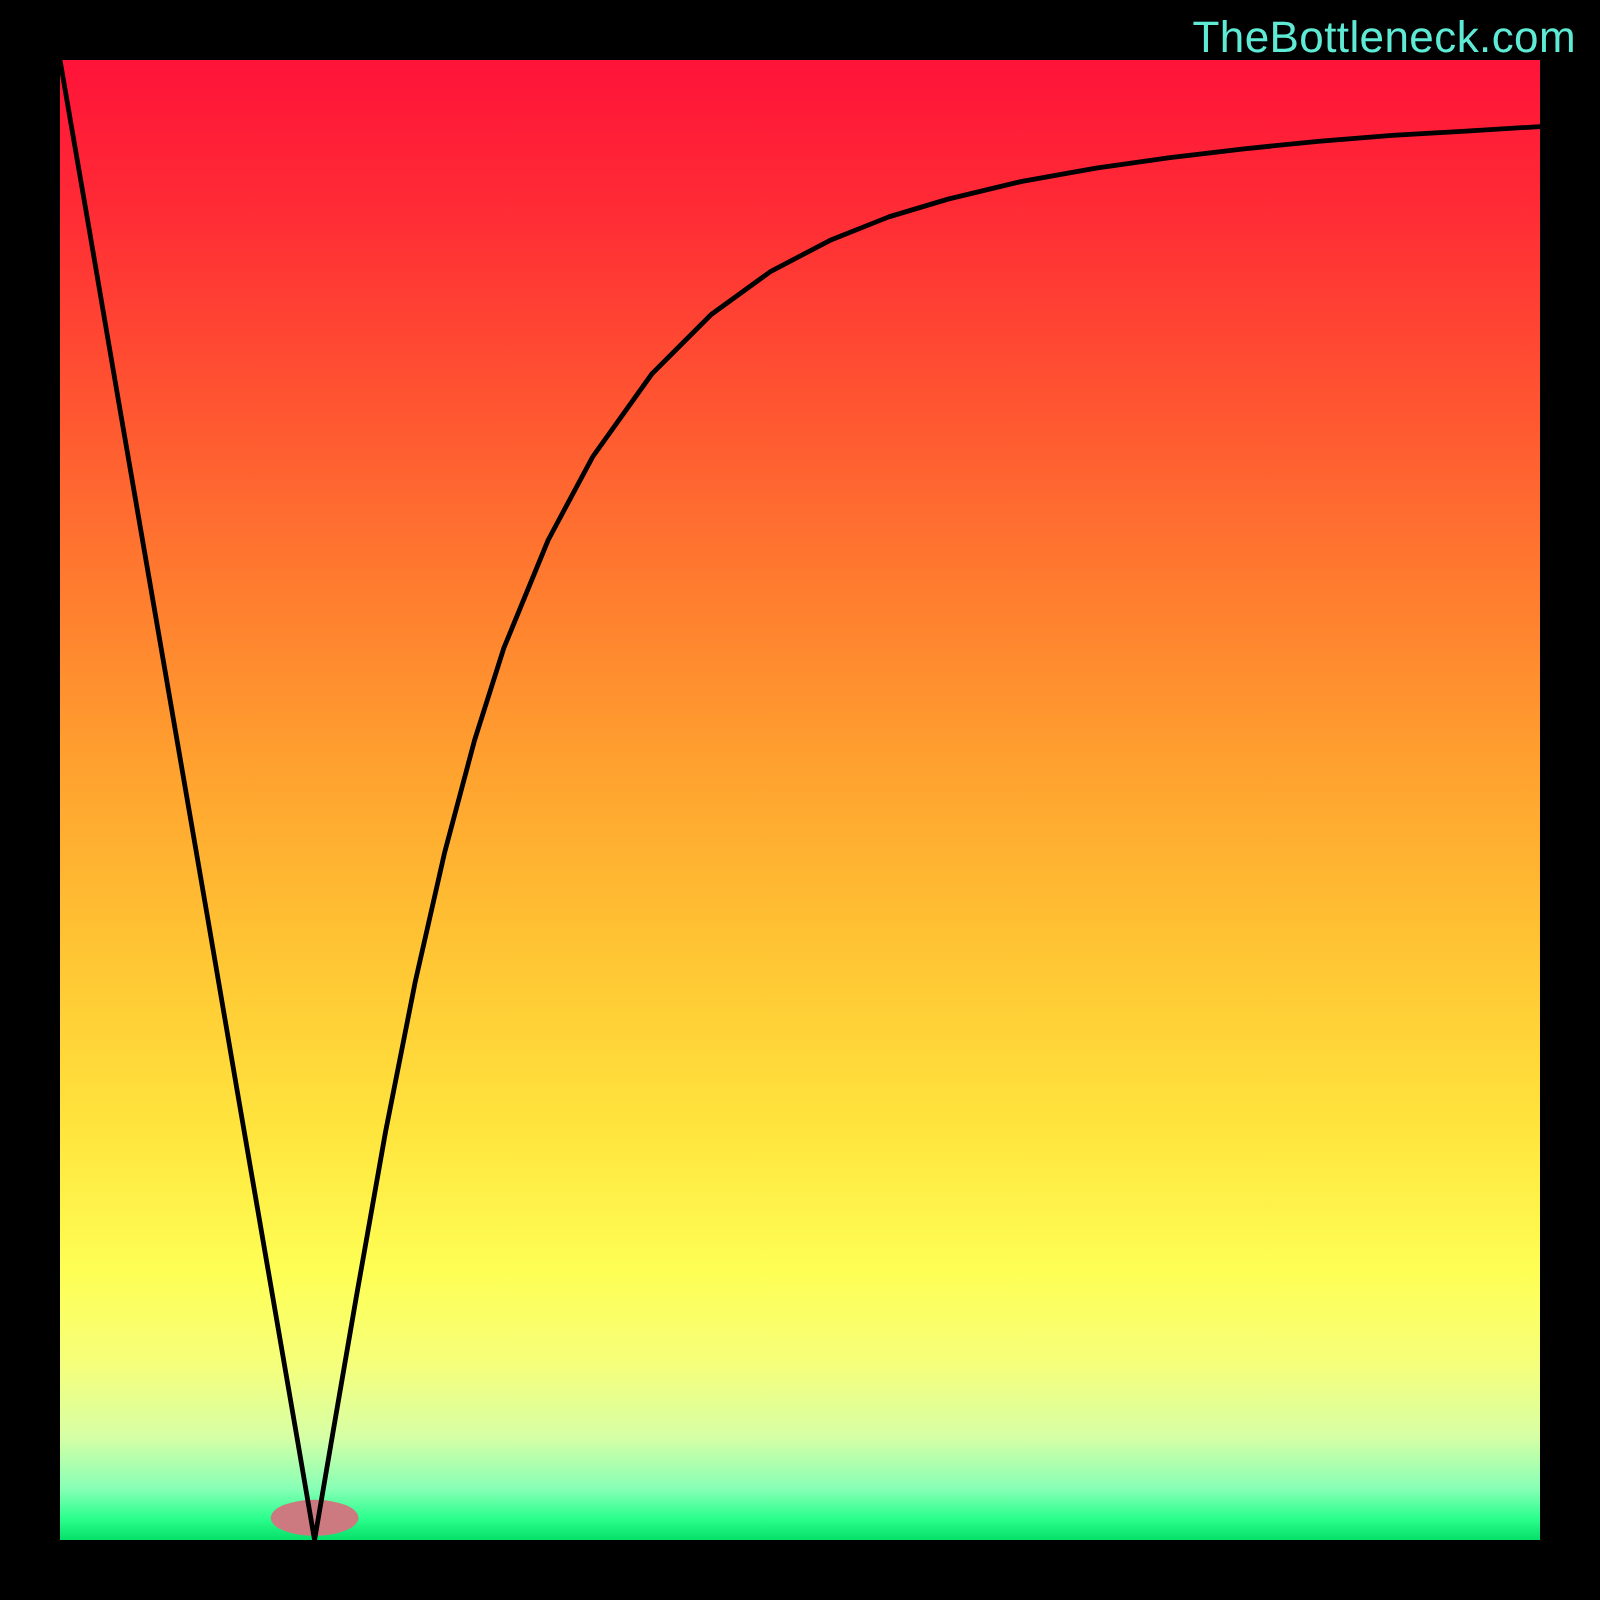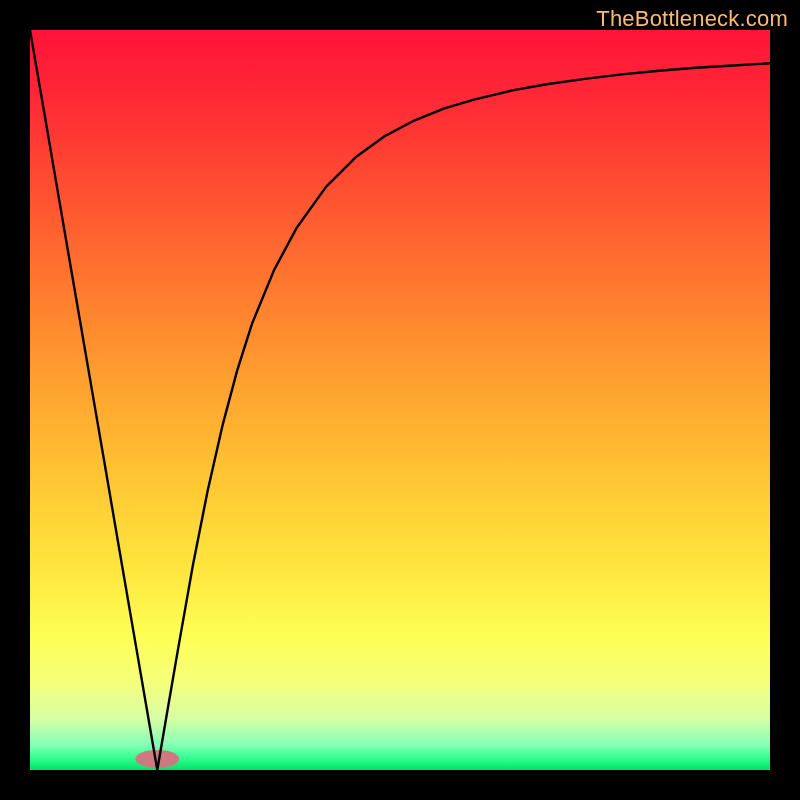--- a/index.html
+++ b/index.html
@@ -22,21 +22,21 @@
     left: 30px;
     top: 30px;
     width: 740px;
     height: 740px;
     overflow: hidden;
   }
   .watermark {
     position: absolute;
     top: 6px;
     right: 12px;
-    color: #fdba74;
+    color: #5eead4;
     font-size: 22px;
     font-weight: 500;
     letter-spacing: 0.2px;
     user-select: none;
   }
   svg { display: block; }
 </style>
 </head>
 <body>
 

